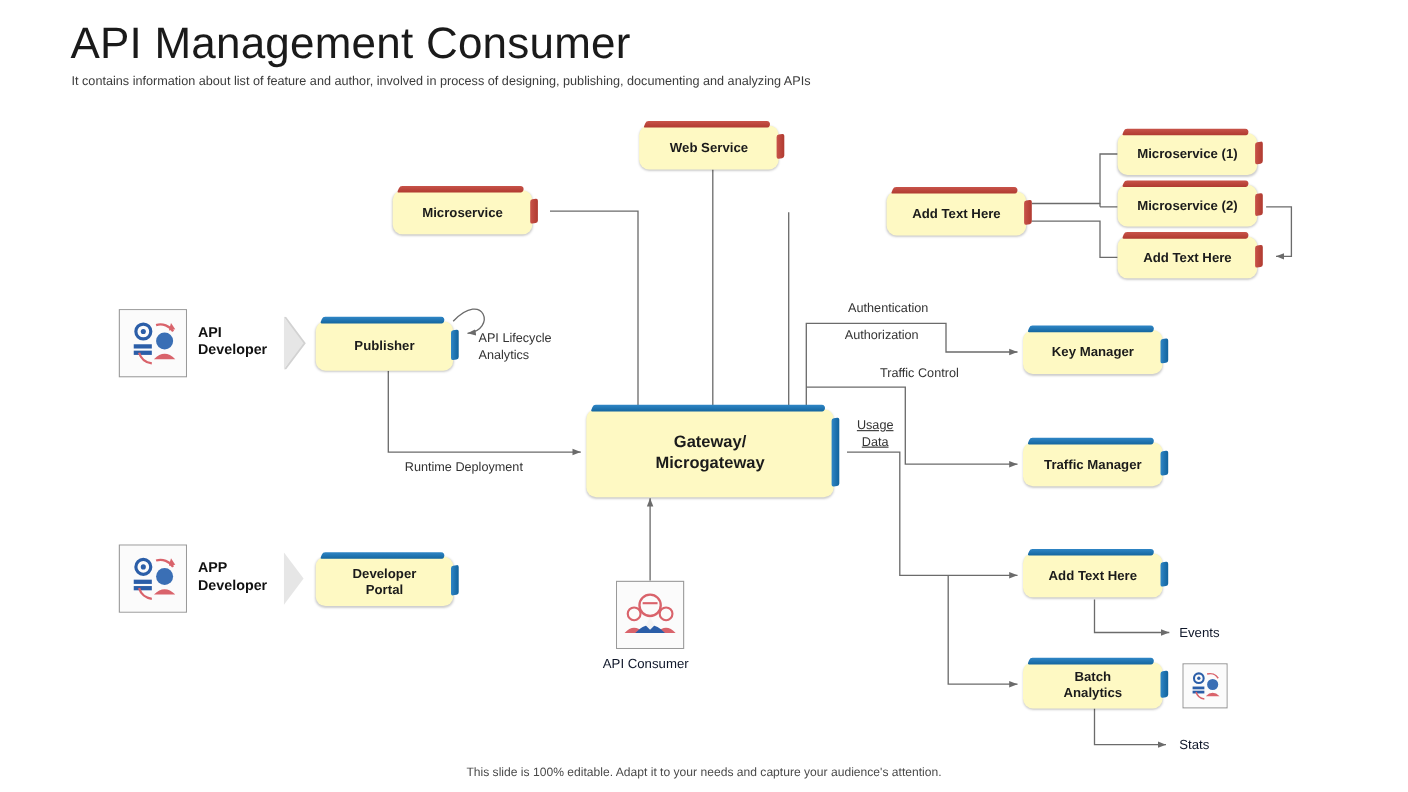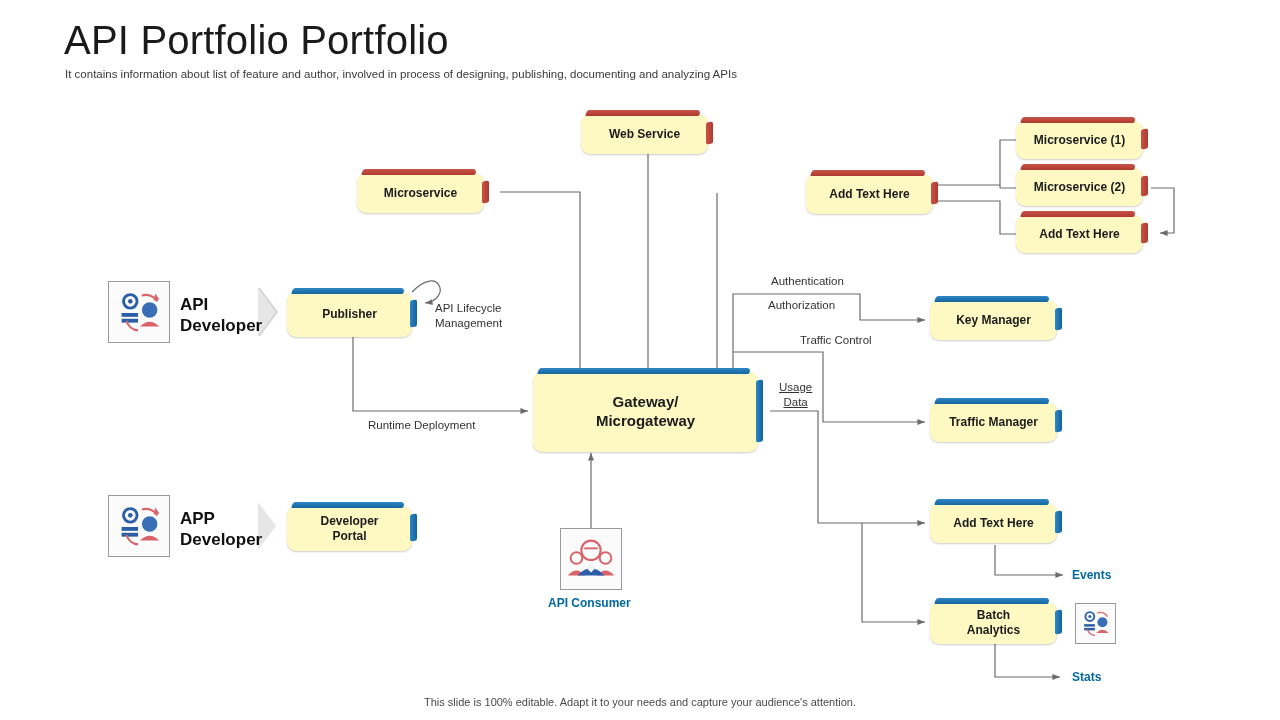--- a/index.html
+++ b/index.html
@@ -64,51 +64,51 @@
   .node.red::before{background:linear-gradient(180deg,#c85349,#b03a30);}
   .node.red::after{background:linear-gradient(90deg,#c85349,#b03a30);}
 
   .node.big{font-size:15px;}
 
   
   .wlabel{
     position:absolute;font-size:11.5px;color:#333;
     white-space:pre-line;line-height:1.3;z-index:4;
   }
-  .wlabel.bold{font-weight:bold;font-size:12px;color:#0369a1;}
+  .wlabel.bold{font-weight:normal;font-size:12px;color:#0f172a;}
 
   
   .persona-icon{
     position:absolute;width:62px;height:62px;
     border:1px solid #9a9a9a;background:#fff;
     box-sizing:border-box;z-index:3;
   }
   .persona-label{
-    position:absolute;font-size:17px;font-weight:bold;color:#111;
+    position:absolute;font-size:13px;font-weight:bold;color:#111;
     line-height:1.25;white-space:pre-line;z-index:3;
   }
   .chev{position:absolute;z-index:2;}
 
   .consumer-icon{
     position:absolute;width:62px;height:62px;
     border:1px solid #9a9a9a;background:#fff;
     box-sizing:border-box;z-index:3;
   }
   .mini-icon{
     position:absolute;width:41px;height:41px;
     border:1px solid #9a9a9a;background:#fff;
     box-sizing:border-box;z-index:3;
   }
 </style>
 </head>
 <body>
 
 <div id="stage">
 
-  <div id="title">API Portfolio Portfolio</div>
+  <div id="title">API Management Consumer</div>
   <div id="subtitle">It contains information about  list of feature and author, involved in process of designing, publishing, documenting and analyzing APIs</div>
 
   <svg id="wires" viewBox="0 0 1280 720" xmlns="http://www.w3.org/2000/svg">
     <defs>
       <marker id="ar" viewBox="0 0 10 10" refX="9" refY="5" markerWidth="7" markerHeight="7" orient="auto-start-reverse">
         <path d="M0,1.5 L9,5 L0,8.5 z" fill="#6b6b6b"></path>
       </marker>
     </defs>
     <g fill="none" stroke="#6b6b6b" stroke-width="1.2">
 
@@ -237,21 +237,21 @@
   <div class="node blue" style="left:930px;top:300px;width:127px;height:40px;">Key Manager</div>
 
   <div class="node blue" style="left:930px;top:402px;width:127px;height:40px;">Traffic Manager</div>
 
   <div class="node blue" style="left:930px;top:503px;width:127px;height:40px;">Add  Text Here</div>
 
   <div class="node blue" style="left:930px;top:602px;width:127px;height:42px;white-space:pre-line;">Batch
 Analytics</div>
 
   <div class="wlabel" style="left:435px;top:301px;">API  Lifecycle
-Management</div>
+Analytics</div>
 
   <div class="wlabel" style="left:368px;top:418px;">Runtime Deployment</div>
 
   <div class="wlabel" style="left:771px;top:274px;">Authentication</div>
 
   <div class="wlabel" style="left:768px;top:298px;">Authorization</div>
 
   <div class="wlabel" style="left:768px;top:333px;margin-left:32px;">Traffic Control</div>
 
   <div class="wlabel" style="left:779px;top:380px;text-align:center;text-decoration:underline;">Usage

